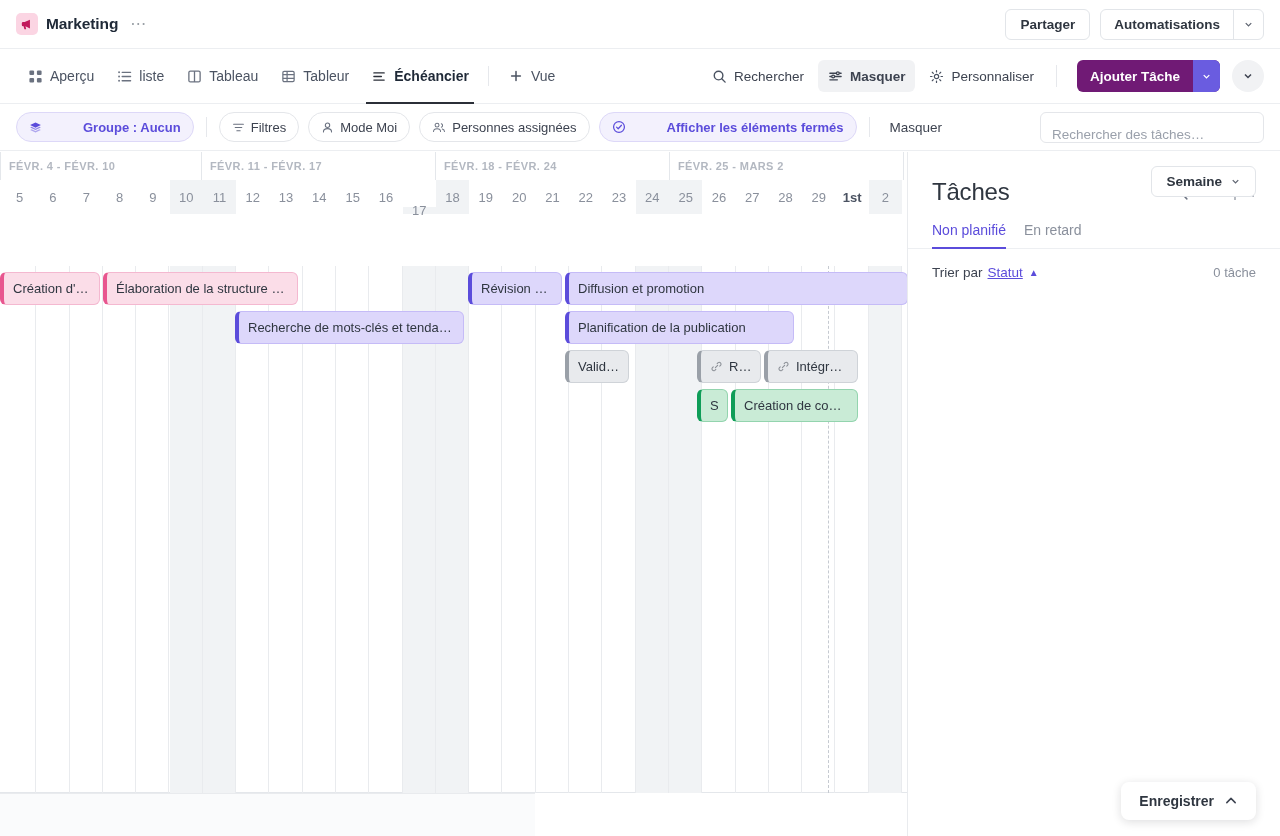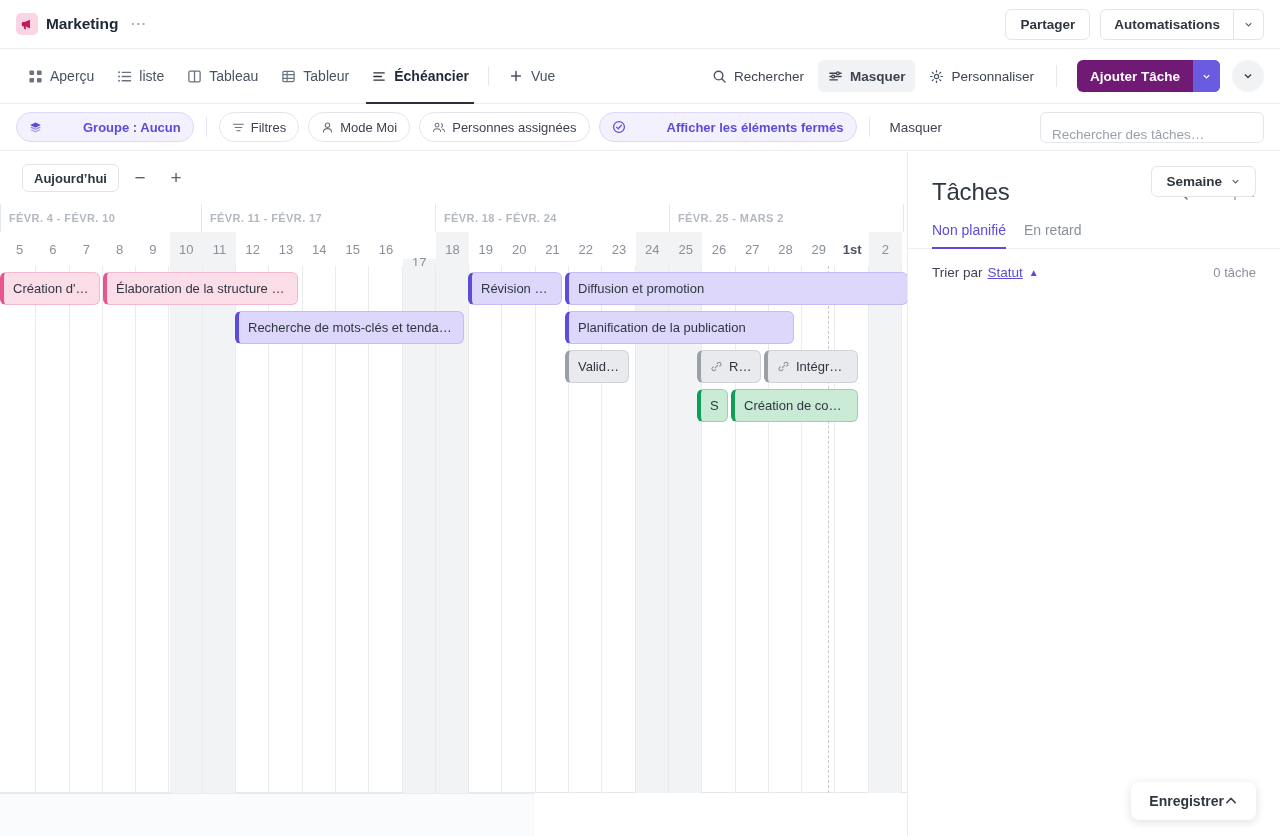--- a/index.html
+++ b/index.html
@@ -140,21 +140,21 @@
   .rp-tab.active { color:#5b4cdb;}
   .rp-tab.active:after{ content:""; position:absolute; left:0; right:0; bottom:-1px; height:2px; background:#5b4cdb;}
   .rp-sort { display:flex; align-items:center; padding:16px 24px 0 24px; font-size:13.5px; color:#3d4350;}
   .rp-sort .lnk { color:#5b4cdb; text-decoration:underline; margin-left:5px; cursor:pointer;}
   .rp-sort .arw { color:#5b4cdb; margin-left:6px; font-size:10px;}
   .rp-count { margin-left:auto; font-size:13px; color:#8a909c;}
 
   .save-btn {
     position:absolute; right:24px; bottom:16px; height:38px;
     background:#fff; border-radius:8px; box-shadow:0 2px 10px rgba(20,23,28,.14);
-    display:flex; align-items:center; padding:0 18px;
+    display:flex; align-items:center; gap:10px; padding:0 18px;
     font-size:14px; font-weight:700; color:#2f3640; cursor:pointer;
   }
   .bottom-strip { position:absolute; left:0; right:372px; bottom:0; height:43px; background:#fafbfc; border-top:1px solid #e9ebee;}
   svg { display:block; }
 </style>
 </head>
 <body>
 
 <div class="topbar">
   <div class="proj-icon">
@@ -334,25 +334,20 @@
   </div>
   <div class="fsep"></div>
   <div class="plain-link">Masquer</div>
   <div class="search-box">
     <span>Rechercher des tâches…</span>
   </div>
 </div>
 
 <div class="tl-wrap">
 
-  <div class="tl-toolbar">
-    <div class="today-btn">Aujourd’hui</div>
-    <div class="zoom-btn">−</div>
-    <div class="zoom-btn">+</div>
-  </div>
 
   <div class="weekhdr" id="week-header">
       <div class="weekcell" style="position: absolute; left: 0px; width: 201px; top: 0px; bottom: 0px;">FÉVR. 4 - FÉVR. 10</div>
       <div class="weekcell" style="position: absolute; left: 201px; width: 234px; top: 0px; bottom: 0px;">FÉVR. 11 - FÉVR. 17</div>
       <div class="weekcell" style="position: absolute; left: 435px; width: 234px; top: 0px; bottom: 0px;">FÉVR. 18 - FÉVR. 24</div>
       <div class="weekcell" style="position: absolute; left: 669px; width: 234px; top: 0px; bottom: 0px;">FÉVR. 25 - MARS 2</div>
       <div class="weekcell" style="position: absolute; left: 903px; width: 30px; top: 0px; bottom: 0px;">M</div>
     </div>
   <div class="dayhdr" id="day-header">
       <div class="daycell" style="position: absolute; left: 3px; width: 33.3px; top: 0px; bottom: 0px;">5</div>

